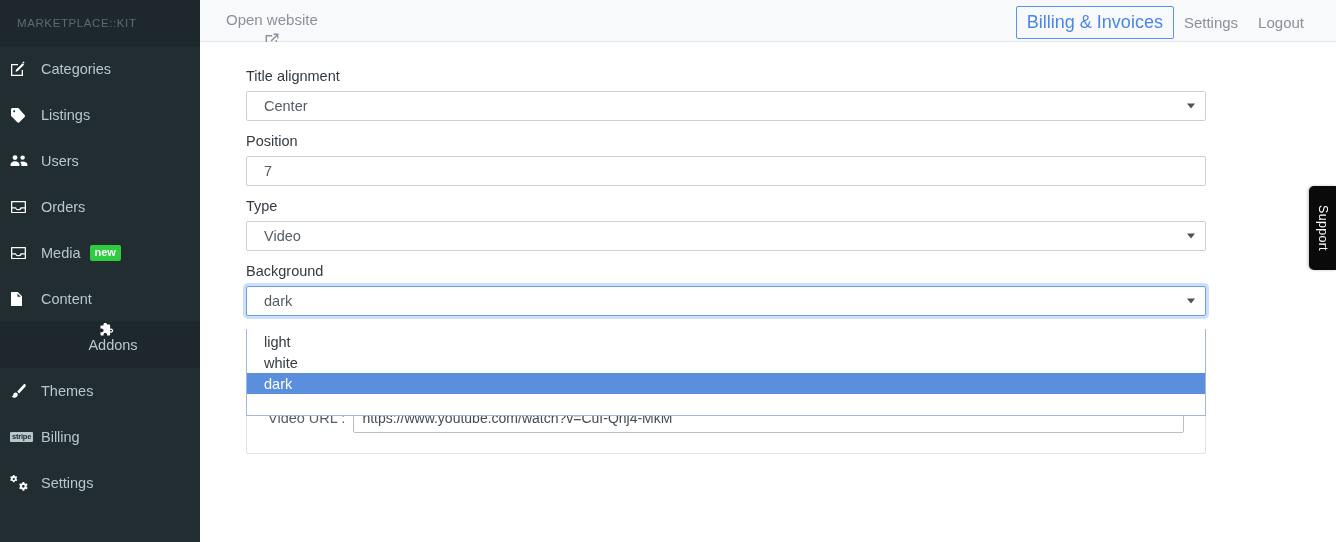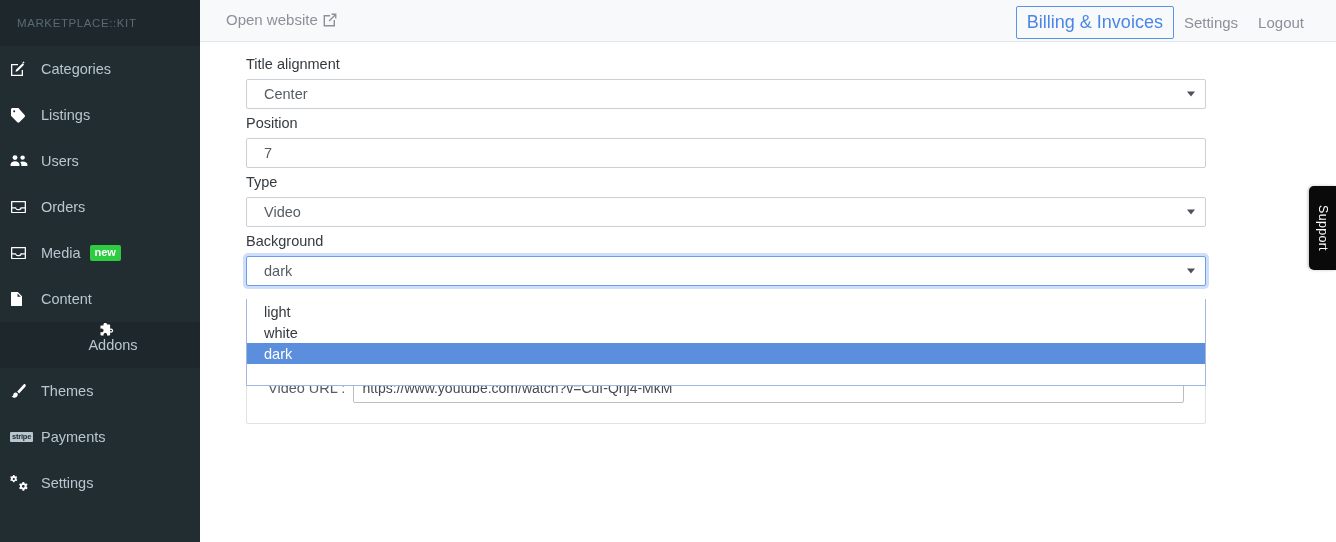--- a/index.html
+++ b/index.html
@@ -74,20 +74,21 @@
     width: 1136px; height: 42px;
     background: #f8f9fa;
     border-bottom: 1px solid #e4e7ea;
   }
   .open-website {
     position: absolute; left: 26px; top: 11px;
     color: #8a9199;
     font-size: 15px;
     display: flex; align-items: center; gap: 5px;
     cursor: pointer;
+    flex-direction: column;
   }
   .ext-ico svg { display: block; }
   .topnav {
     position: absolute; right: 22px; top: 6px;
     display: flex; align-items: center; gap: 0px;
   }
   .topnav-btn {
     border: 1px solid #5b93ea;
     color: #4a86e8;
     font-size: 18px;
@@ -107,21 +108,21 @@
 
   
   .content {
     position: absolute; left: 200px; top: 42px;
     width: 1136px; height: 500px;
     background: #ffffff;
     overflow: hidden;
   }
   .form-wrap { padding: 14px 46px 0 46px; width: 1010px; }
 
-  .field { margin-bottom: 6px; }
+  .field { margin-bottom: 6px; margin-top: 12px; }
   .field-label {
     color: #333a40;
     font-size: 14.5px;
     margin-bottom: 7px;
     display: block;
   }
   .ctrl {
     width: 960px; height: 30px;
     border: 1px solid #ccd0d4;
     border-radius: 2px;
@@ -307,21 +308,21 @@
               <path d="M5.6 9.4c-1.3 0-2.3 1-2.3 2.3 0 1-.9 1.5-1.8 1.5.7.9 1.9 1.5 3 1.5 1.8 0 3.3-1.5 3.3-3.3 0-1.2-1-2-2.2-2z"></path>
             </svg>
         </span>
         <span class="nav-label">Themes</span>
       </div>
 
       <div class="nav-item">
         <span class="nav-ico">
           <span class="stripe-ico">stripe</span>
         </span>
-        <span class="nav-label">Payments</span>
+        <span class="nav-label">Billing</span>
       </div>
 
       <div class="nav-item">
         <span class="nav-ico">
           <svg width="18" height="16" viewBox="0 0 18 16">
               <path d="M6.2 3.1l.9-.5-.4-1.3-1 .2c-.3-.3-.6-.5-1-.6L4.4 0H3.1l-.3 1c-.4.1-.7.3-1 .5l-1-.3-.6 1.2.8.6c0 .2-.1.4-.1.6s0 .4.1.6l-.8.6.6 1.2 1-.3c.3.2.6.4 1 .5l.3 1h1.3l.3-1c.4-.1.7-.3 1-.5l1 .3.6-1.2-.8-.6c0-.2.1-.4.1-.6 0-1.2-.9-2.2-2.1-2.3zM3.8 5.2c-.6 0-1.1-.5-1.1-1.1S3.2 3 3.8 3s1.1.5 1.1 1.1-.5 1.1-1.1 1.1z"></path>
               <path d="M16.6 10.6l1-.7-.8-1.5-1.2.4c-.3-.3-.7-.5-1.1-.6l-.3-1.3h-1.7l-.3 1.3c-.4.1-.8.3-1.1.6l-1.2-.4-.8 1.5 1 .7c0 .2-.1.5-.1.7s0 .5.1.7l-1 .7.8 1.5 1.2-.4c.3.3.7.5 1.1.6l.3 1.3h1.7l.3-1.3c.4-.1.8-.3 1.1-.6l1.2.4.8-1.5-1-.7c0-.2.1-.5.1-.7s0-.5-.1-.7zm-3.3 2.1c-.8 0-1.4-.6-1.4-1.4s.6-1.4 1.4-1.4 1.4.6 1.4 1.4-.6 1.4-1.4 1.4z"></path>
             </svg>
         </span>
         <span class="nav-label">Settings</span>

